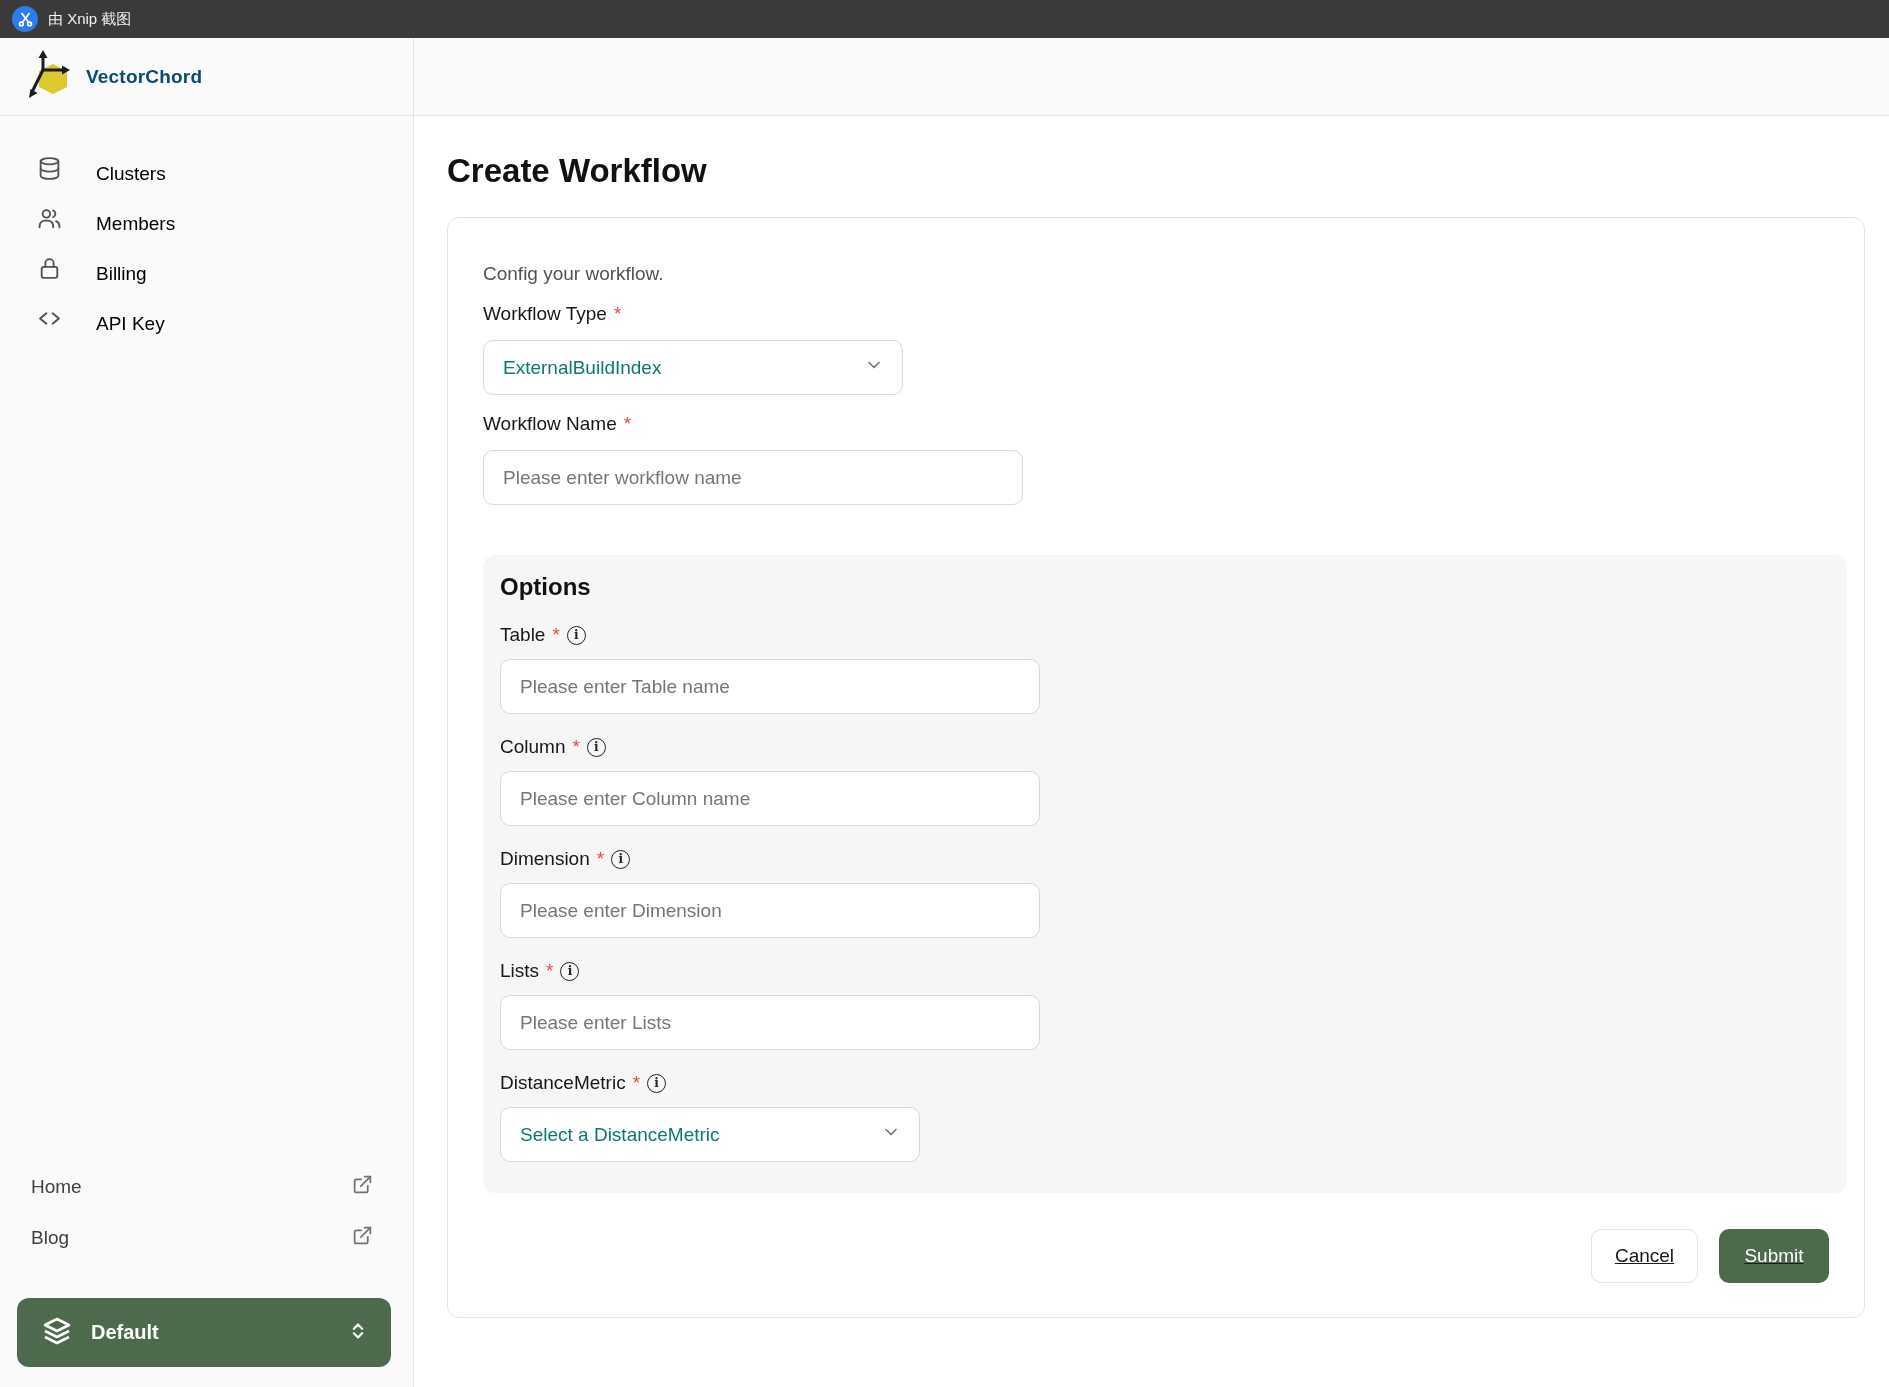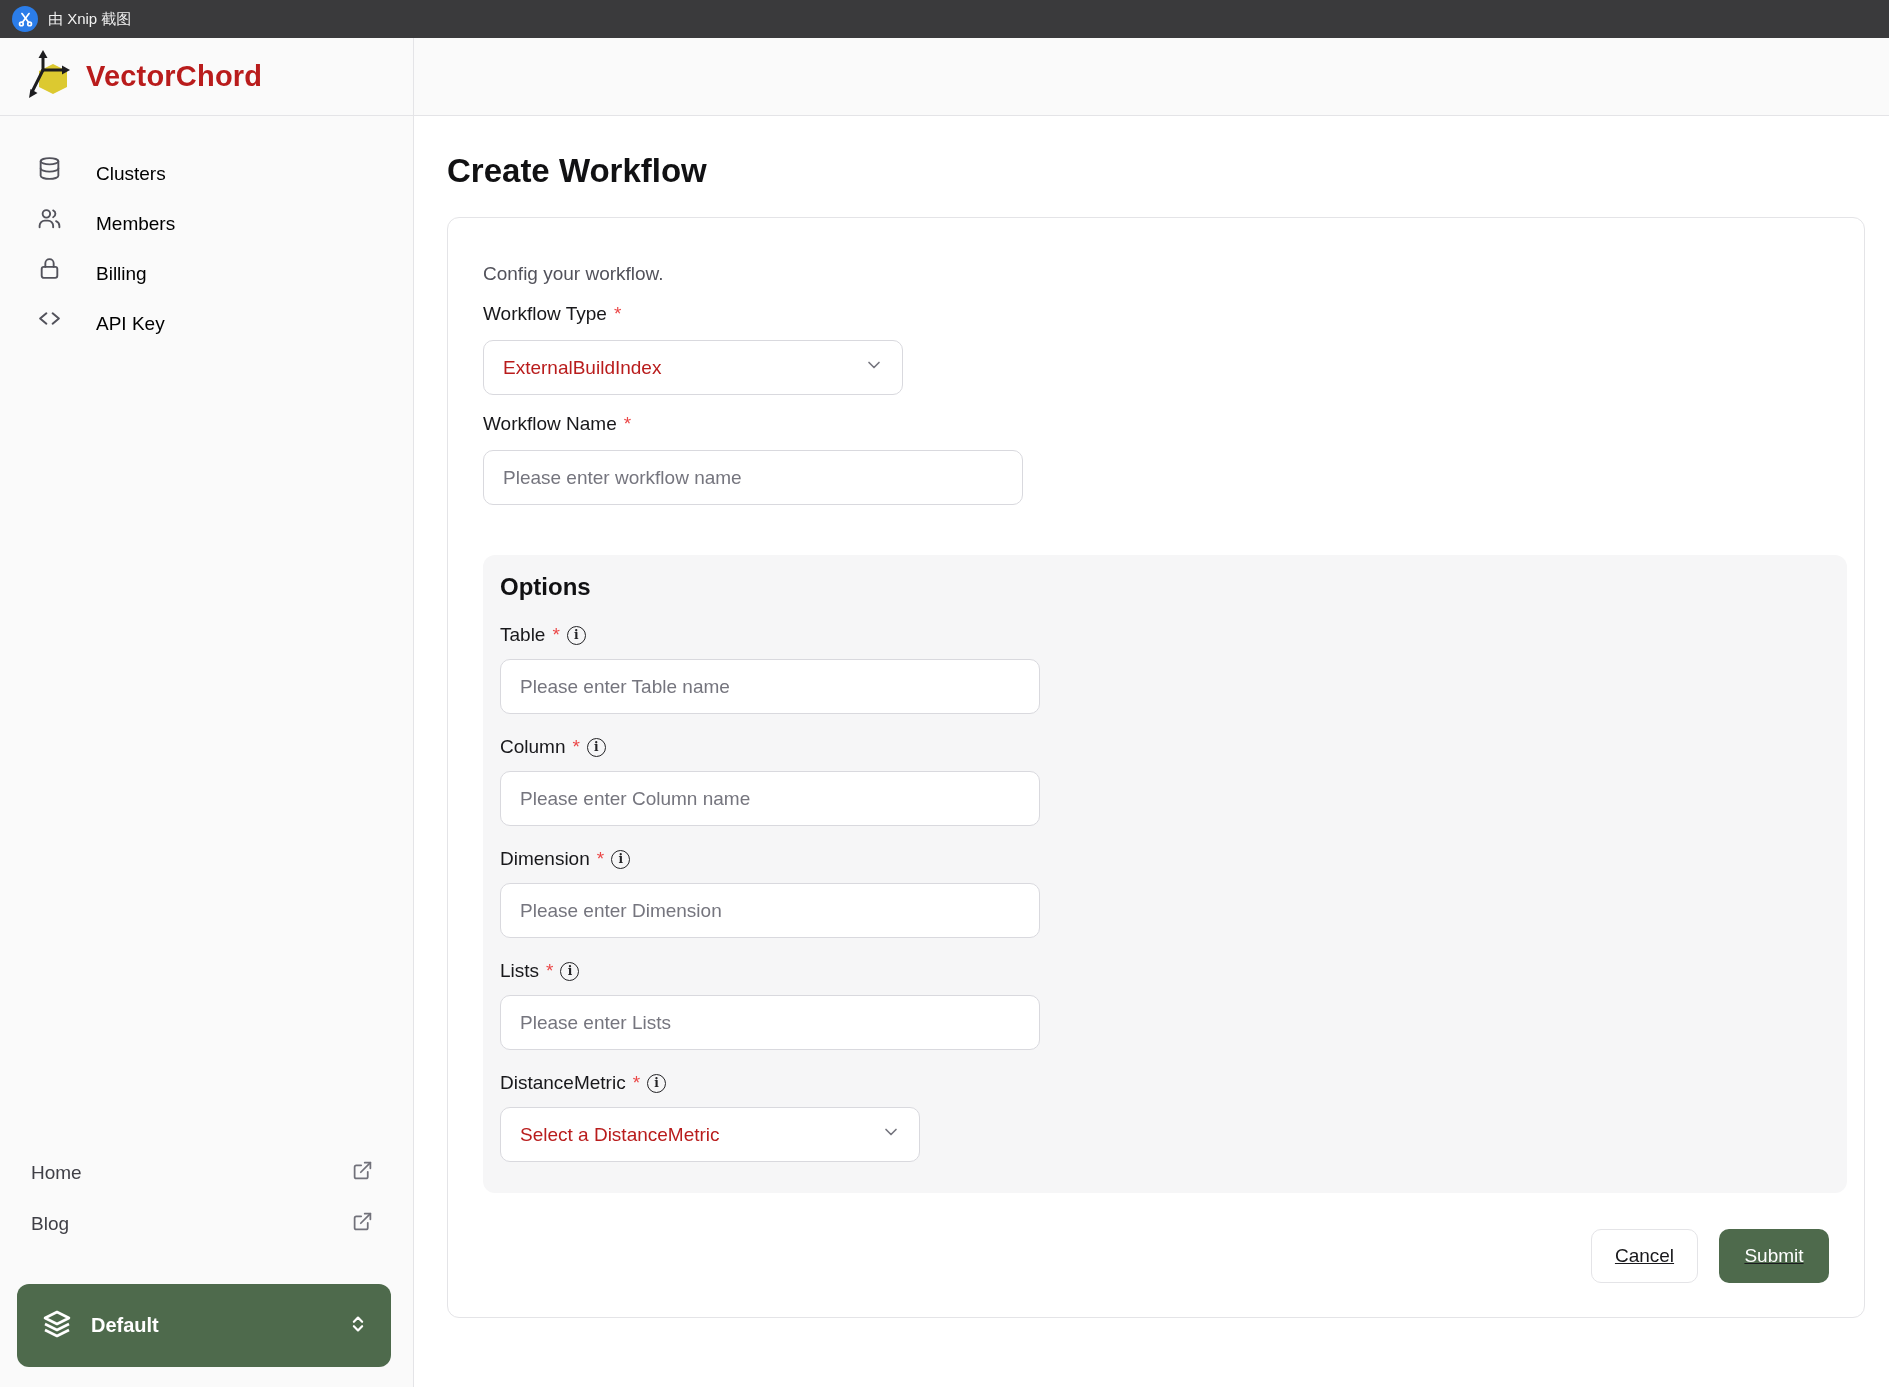--- a/index.html
+++ b/index.html
@@ -23,21 +23,21 @@
 
   
   .header-row {
     height:78px; flex:0 0 auto; display:flex; background:#fafafa;
     border-bottom:1px solid #e4e4e7;
   }
   .brand-cell {
     width:414px; flex:0 0 auto; border-right:1px solid #e4e4e7;
     display:flex; align-items:center; padding-left:28px; gap:8px;
   }
-  .brand-name { font-size:29px; font-weight:600; color:#b91c1c; letter-spacing:.2px; }
+  .brand-name { font-size:19px; font-weight:600; color:#0c4a6e; letter-spacing:.2px; }
   .header-main { flex:1; display:flex; align-items:center; justify-content:flex-end; padding-right:22px; }
   .avatar {
     width:54px; height:54px; border-radius:50%;
     background:
       radial-gradient(circle at 50% 26%, #7a5a44 0 10%, rgba(122,90,68,0) 11%),
       radial-gradient(ellipse 34% 26% at 50% 60%, #c3463a 0 88%, rgba(195,70,58,0) 100%),
       radial-gradient(ellipse 30% 45% at 82% 72%, #cdb astray 0, #cdb38d 0 70%, rgba(205,179,141,0) 100%),
       linear-gradient(175deg, #8b9b76 0%, #a3a887 55%, #b5ad90 100%);
   }
 
@@ -52,21 +52,21 @@
     padding-left:37px; cursor:pointer; color:#000000;
   }
   .nav-item .nav-label { font-size:19px; }
   .nav-item svg { stroke:#52525b; }
   .sidebar-spacer { flex:1; }
   .side-link {
     height:51px; display:flex; align-items:center; justify-content:space-between;
     padding:0 40px 0 31px; cursor:pointer; color:#3f3f46; font-size:19px;
   }
   .workspace-btn {
-    margin:35px 22px 20px 17px; height:83px; border-radius:12px;
+    margin:35px 22px 20px 17px; height:69px; border-radius:12px;
     background:#4e6a4c; color:#ffffff; display:flex; align-items:center;
     padding:0 22px 0 24px; gap:18px; cursor:pointer; border:none;
   }
   .workspace-label { font-size:20px; font-weight:600; flex:1; text-align:left; color:#fff; }
 
   
   .main { flex:1; background:#ffffff; overflow:hidden; padding:36px 11px 0 33px; }
   .page-title { font-size:33px; font-weight:700; color:#111113; line-height:38px; }
   .card {
     margin-top:27px; width:1418px; border:1px solid #e4e4e7; border-radius:12px;
@@ -82,21 +82,21 @@
   .info-dot {
     width:19px; height:19px; border-radius:50%; border:1.6px solid #232326;
     display:inline-flex; align-items:center; justify-content:center;
     font-size:12px; font-weight:600; color:#232326; font-family:"DejaVu Serif",serif;
   }
 
   .select-box, .text-input {
     height:55px; border:1px solid #d9d9de; border-radius:10px; background:#fff;
     display:flex; align-items:center; font-size:19px; padding:0 18px 0 19px;
   }
-  .select-box { justify-content:space-between; cursor:pointer; color:#b91c1c; }
+  .select-box { justify-content:space-between; cursor:pointer; color:#0f766e; }
   .text-input { width:540px; color:#18181b; }
   .text-input::placeholder { color:#75757e; opacity:1; }
   input.text-input { outline:none; }
 
   .mt28 { margin-top:17px; } .mt14 { margin-top:14px; }
 
   .options-panel {
     margin-top:50px; width:1364px; background:#f6f6f7; border-radius:12px;
     padding:17px 17px 31px 17px;
   }

